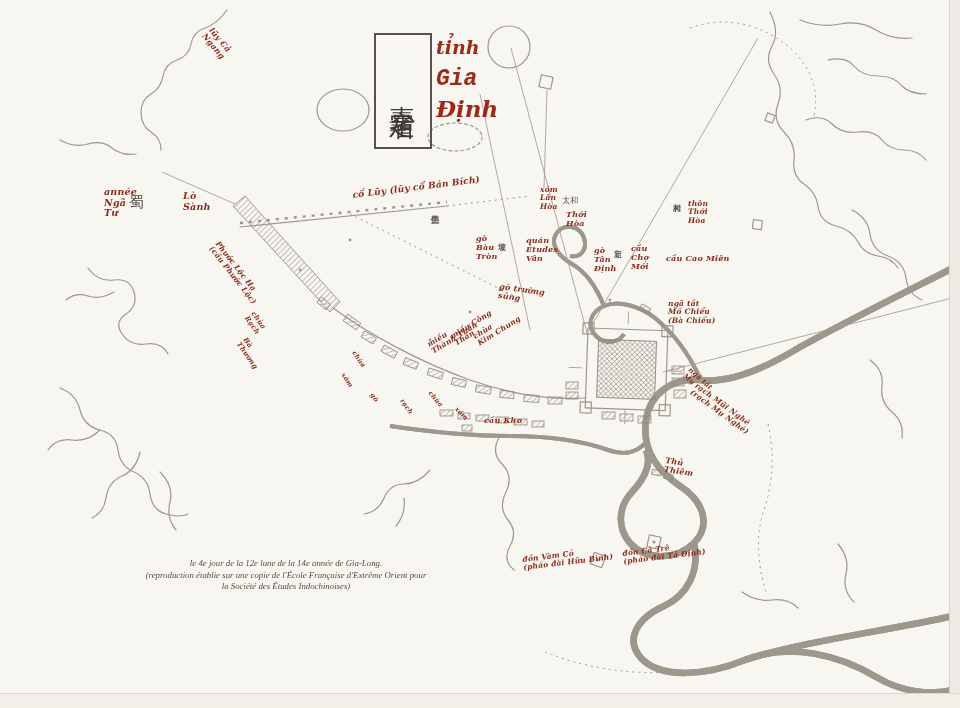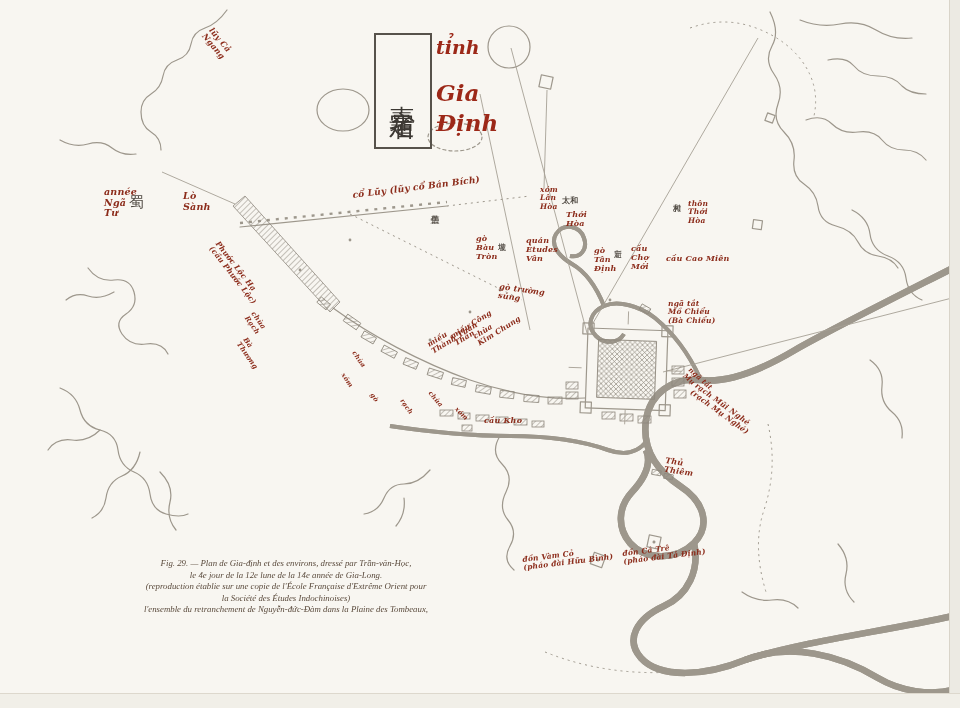--- a/index.html
+++ b/index.html
@@ -26,21 +26,21 @@
        font-family:"DejaVu Sans",sans-serif;}
   .lbl.vert{writing-mode:vertical-rl;text-orientation:upright;line-height:1;}
 
   .title-box{position:absolute;left:374px;top:33px;width:54px;height:112px;z-index:6;
        border:2px solid #57524b;display:flex;align-items:center;justify-content:center;}
   .title-cn{writing-mode:vertical-rl;text-orientation:upright;font-size:26px;
        color:#3c3833;font-family:"DejaVu Sans",sans-serif;letter-spacing:4px;}
   .title-viet{position:absolute;left:436px;top:36px;z-index:6;color:#9c2818;
        font-style:italic;font-weight:bold;font-family:"DejaVu Serif",serif;}
   .title-viet .t1{font-size:19px;display:block;}
-  .title-viet .t2{font-size:23px;display:block;margin-top:21px;}
+  .title-viet .t2{font-size:23px;display:block;margin-top:8px;font-family:Liberation Mono, monospace;}
   .title-viet .t3{font-size:23px;display:block;margin-top:3px;}
 
   .caption{position:absolute;left:128px;top:558px;width:316px;z-index:6;
        color:#5a4a3c;font-style:italic;text-align:center;font-size:8.8px;line-height:11.6px;
        font-family:"Liberation Serif",serif;}
   .edge-r{position:absolute;right:0;top:0;width:10px;height:708px;background:#eceae3;z-index:2;
        border-left:1px solid #d9d4c9;}
   .edge-b{position:absolute;left:0;bottom:0;width:960px;height:14px;background:#f1efe8;z-index:2;
        border-top:1px solid #ddd8cd;}
 </style>
@@ -230,21 +230,21 @@
       <div class="lbl" style="left: 476px; top: 234px; font-size: 8px;">gò
 Bàu
 Tròn</div>
       <div class="lbl ink vert" style="left: 497px; top: 236px; font-size: 8px;">坡壠</div>
       <div class="lbl" style="left: 526px; top: 236px; font-size: 8px;">quán
 Études
 Vân</div>
       <div class="lbl" style="left: 540px; top: 186px; font-size: 7.5px;">xóm
 Lân
 Hòa</div>
-      <div class="lbl ink" style="left: 562px; top: 197px; font-size: 8px; font-weight: bold;">太和</div>
+      <div class="lbl ink" style="left: 562px; top: 197px; font-size: 8px;">太和</div>
       <div class="lbl" style="left: 566px; top: 210px; font-size: 8px;">Thới
 Hòa</div>
       <div class="lbl" style="left: 500px; top: 282px; font-size: 8px; transform: rotate(8deg);">gò trường
 súng</div>
       <div class="lbl ink vert" style="left: 672px; top: 197px; font-size: 8px;">大和村</div>
       <div class="lbl" style="left: 688px; top: 200px; font-size: 7.5px;">thôn
 Thới
 Hòa</div>
       <div class="lbl ink vert" style="left: 613px; top: 243px; font-size: 8px;">新定</div>
       <div class="lbl" style="left: 594px; top: 246px; font-size: 8px;">gò
@@ -276,19 +276,17 @@
 (rạch Mụ Nghé)</div>
       <div class="lbl" style="left: 666px; top: 456px; font-size: 8px; transform: rotate(8deg);">Thủ
 Thiêm</div>
       <div class="lbl" style="left: 522px; top: 556px; font-size: 7.5px; transform: rotate(-7deg);">đồn Vàm Cỏ
 (pháo đài Hữu Bình)</div>
       <div class="lbl" style="left: 622px; top: 550px; font-size: 7.5px; transform: rotate(-7deg);">đồn Cá Trê
 (pháo đài Tả Định)</div>
     </div>
 
   <div class="caption" id="caption-lines">
-      <div>Fig. 29. — Plan de Gia-định et des environs, dressé par Trần-văn-Học,</div>
       <div>le 4e jour de la 12e lune de la 14e année de Gia-Long.</div>
       <div>(reproduction établie sur une copie de l'École Française d'Extrême Orient pour</div>
       <div>la Société des Études Indochinoises)</div>
-      <div>l'ensemble du retranchement de Nguyễn-đức-Đàm dans la Plaine des Tombeaux,</div>
     </div>
 </div>
 
 </body></html>

